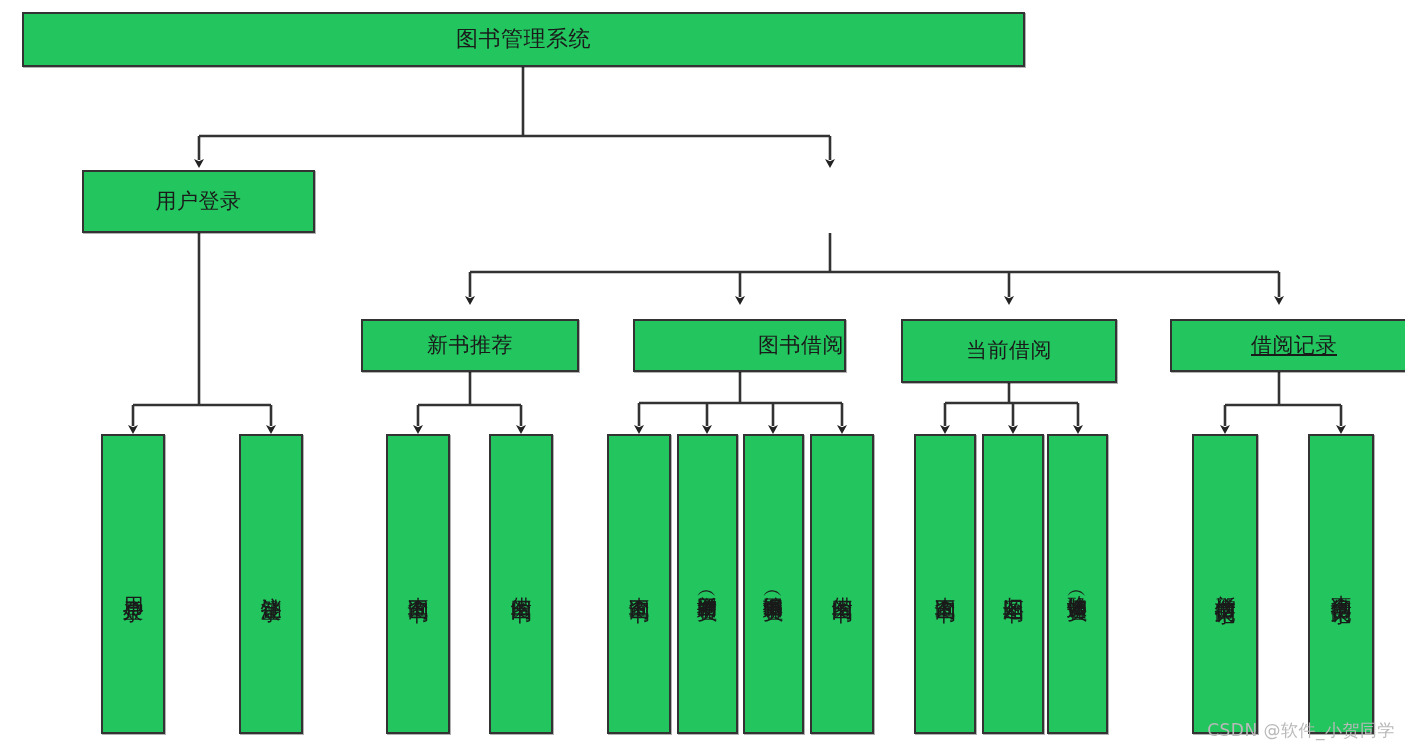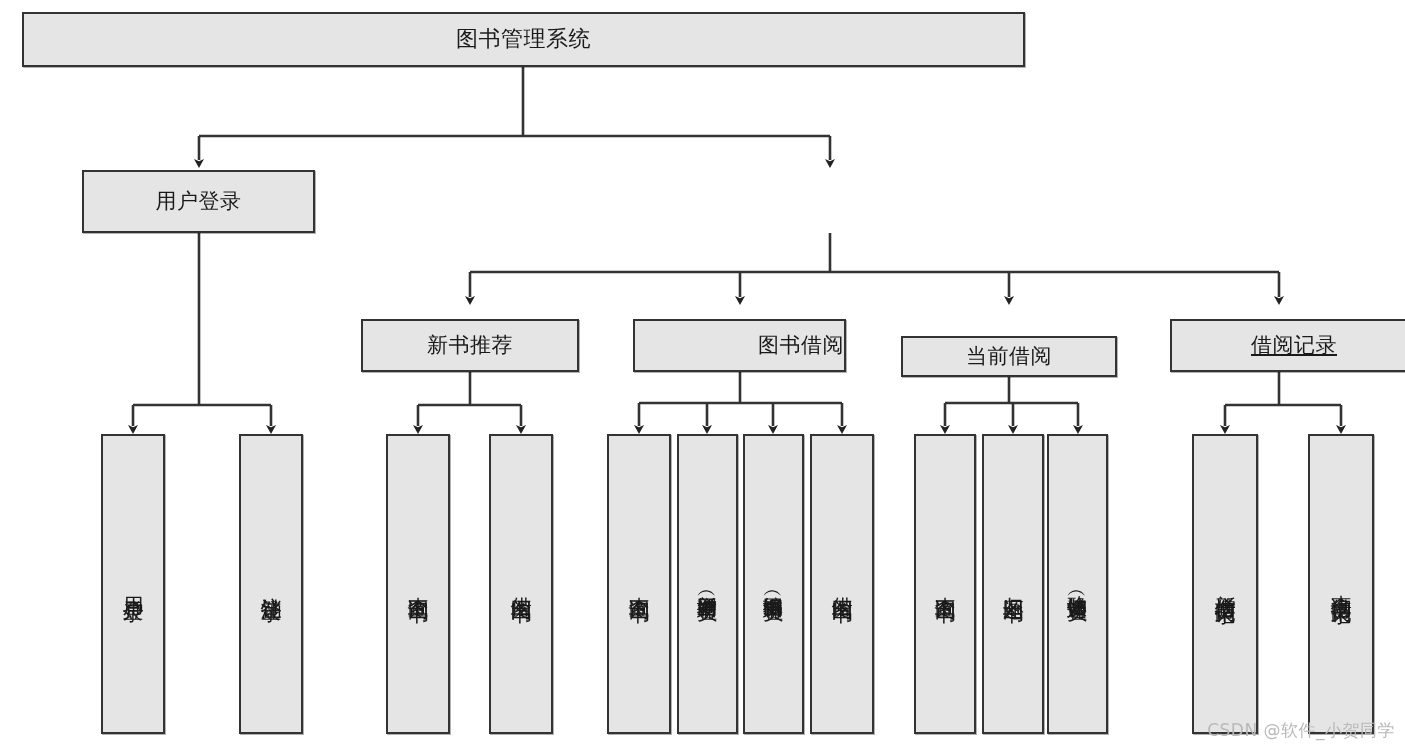--- a/index.html
+++ b/index.html
@@ -22,21 +22,21 @@
     left: 0;
     top: 0;
     width: 1405px;
     height: 747px;
     pointer-events: none;
   }
   .node {
     position: absolute;
     box-sizing: border-box;
     border: 2px solid #333333;
-    background: #e5e5e5;
+    background: #22c55e;
     display: flex;
     align-items: center;
     justify-content: center;
     color: #1a1a1a;
     box-shadow: 1px 1px 0 rgba(0,0,0,0.30);
   }
   .node.horiz {
     font-size: 21px;
     line-height: 1.1;
     letter-spacing: 0.5px;
@@ -136,21 +136,21 @@
   <div class="node horiz" style="left:82px; top:170px; width:233px; height:63px;">
     <span>用户登录</span>
   </div>
 
   <div class="node horiz" style="left:361px; top:319px; width:218px; height:53px;">
     <span>新书推荐</span>
   </div>
   <div class="node horiz" style="left:633px; top:319px; width:213px; height:53px;justify-content:flex-end;">
     <span>图书借阅</span>
   </div>
-  <div class="node horiz" style="left:901px; top:336px; width:216px; height:41px;">
+  <div class="node horiz" style="left:901px; top:319px; width:216px; height:64px;">
     <span>当前借阅</span>
   </div>
   <div class="node horiz" style="left:1170px; top:319px; width:248px; height:53px;text-decoration:underline;">
     <span>借阅记录</span>
   </div>
 
   <div class="node leaf" style="left:101px; top:434px; width:64px; height:300px;">
     <span class="vtext">用户登录</span>
   </div>
   <div class="node leaf" style="left:239px; top:434px; width:64px; height:300px;">

